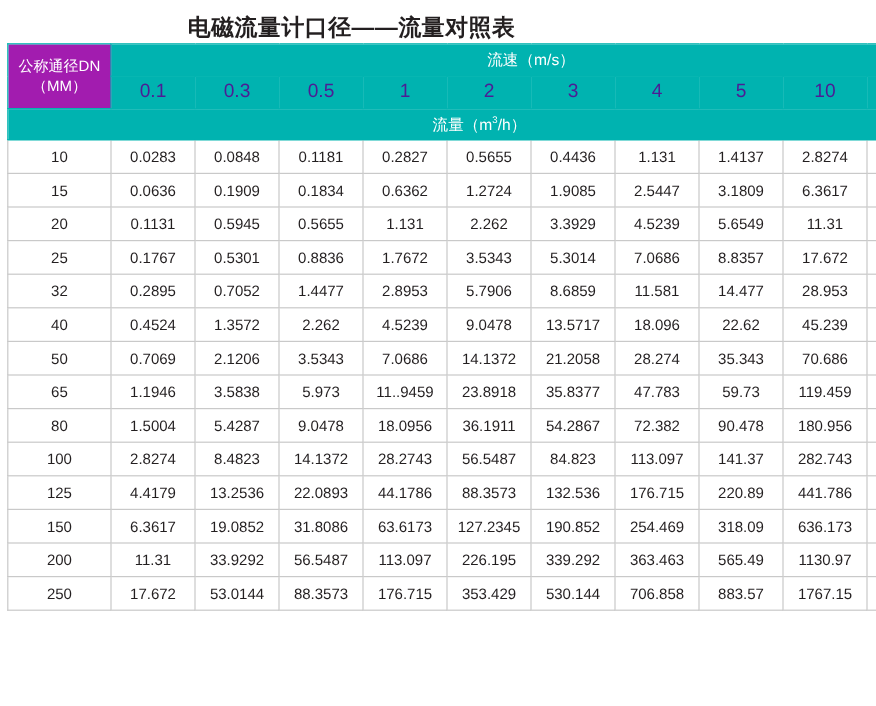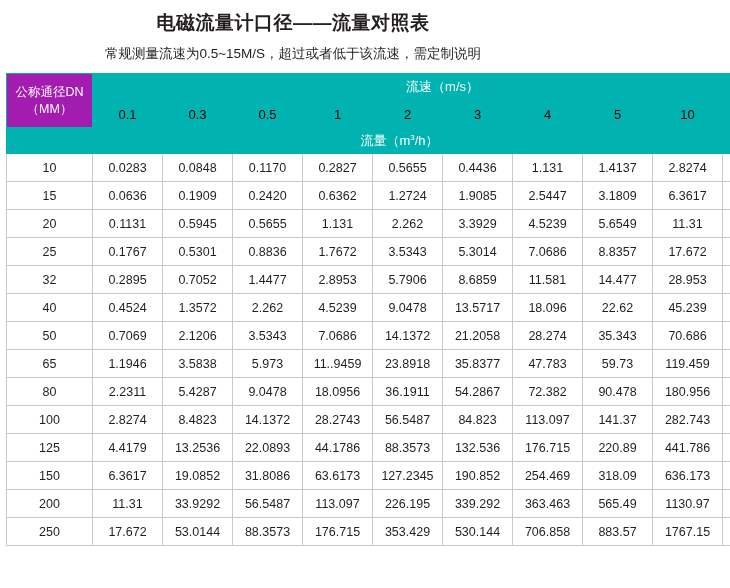--- a/index.html
+++ b/index.html
@@ -58,23 +58,23 @@
   .hdr-dn {
     background: #a21caf;
     color: #ffffff;
     border: 1px solid #00b3b0;
     font-size: 12.5px;
     line-height: 1.35;
     padding: 2px 0;
   }
   .hdr-sub {
     background: #00b3b0;
-    color: #000000;
+    color: #4c1d95;
     border: 1px solid #00b3b0;
-    font-size: 13px;
+    font-size: 16px;
     font-weight: normal;
   }
   .band {
     background: #00b3b0;
     color: #ffffff;
     border: 1px solid #00b3b0;
     font-size: 13px;
     height: 25px;
   }
   tbody td {
@@ -90,21 +90,20 @@
   }
   .col-dn { width: 86px; }
   .col-v  { width: 70px; }
 </style>
 </head>
 <body>
 
 <div class="page">
 
   <div class="title">电磁流量计口径——流量对照表</div>
-  <div class="subtitle">常规测量流速为0.5~15M/S，超过或者低于该流速，需定制说明</div>
 
   <table>
     <colgroup>
       <col class="col-dn">
       <col class="col-v">
         <col class="col-v">
         <col class="col-v">
         <col class="col-v">
         <col class="col-v">
       <col class="col-v">
@@ -137,34 +136,34 @@
         <td class="band" colspan="11">
           <span>流量（m</span><sup>3</sup><span>/h）</span>
         </td>
       </tr>
     </thead>
     <tbody>
       <tr>
         <td class="dn">10</td>
         <td>0.0283</td>
         <td>0.0848</td>
-        <td>0.1170</td>
+        <td>0.1181</td>
         <td>0.2827</td>
         <td>0.5655</td>
         <td>0.4436</td>
         <td>1.131</td>
         <td>1.4137</td>
         <td>2.8274</td>
         <td>4.241</td>
       </tr>
       <tr>
         <td class="dn">15</td>
         <td>0.0636</td>
         <td>0.1909</td>
-        <td>0.2420</td>
+        <td>0.1834</td>
         <td>0.6362</td>
         <td>1.2724</td>
         <td>1.9085</td>
         <td>2.5447</td>
         <td>3.1809</td>
         <td>6.3617</td>
         <td>9.543</td>
       </tr>
       <tr>
         <td class="dn">20</td>
@@ -239,21 +238,21 @@
         <td>11..9459</td>
         <td>23.8918</td>
         <td>35.8377</td>
         <td>47.783</td>
         <td>59.73</td>
         <td>119.459</td>
         <td>179.19</td>
       </tr>
       <tr>
         <td class="dn">80</td>
-        <td>2.2311</td>
+        <td>1.5004</td>
         <td>5.4287</td>
         <td>9.0478</td>
         <td>18.0956</td>
         <td>36.1911</td>
         <td>54.2867</td>
         <td>72.382</td>
         <td>90.478</td>
         <td>180.956</td>
         <td>271.43</td>
       </tr>

